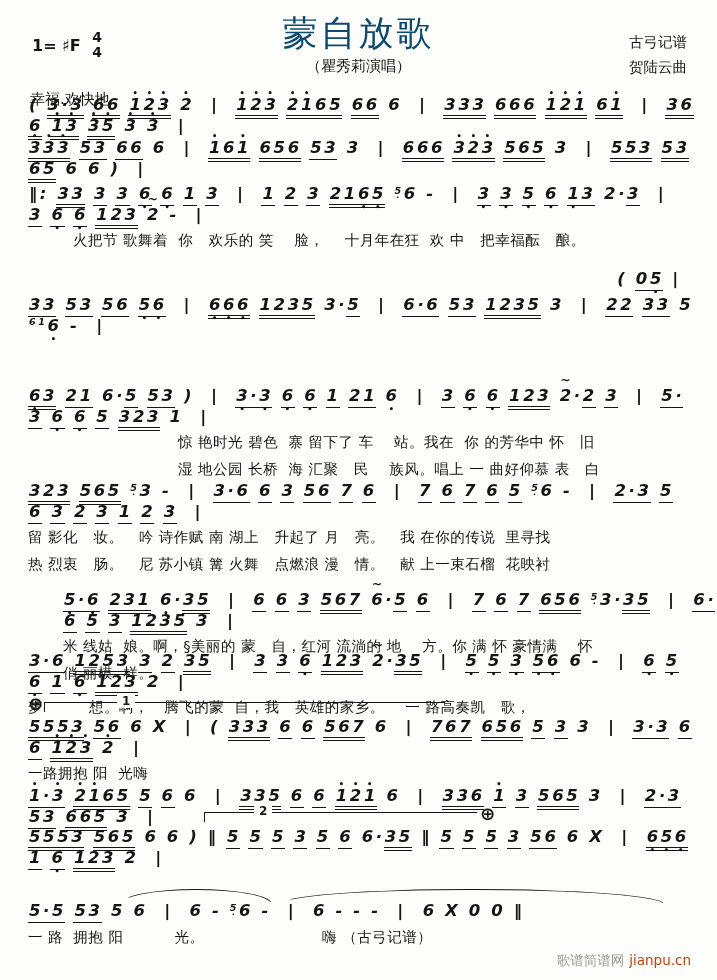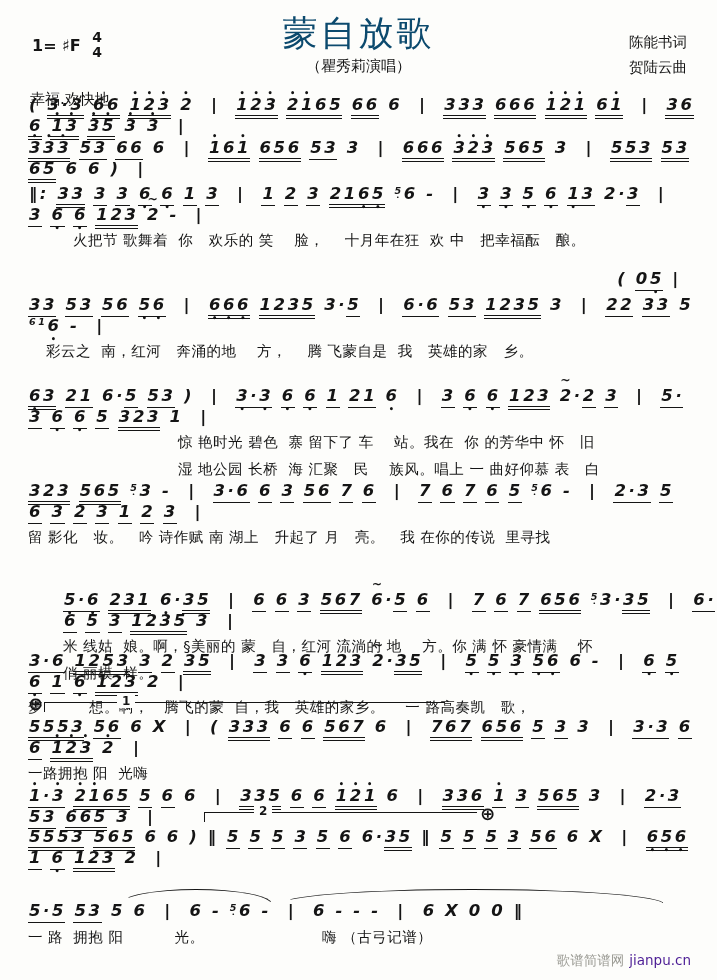--- a/index.html
+++ b/index.html
@@ -27,67 +27,67 @@
   .grace{font-size:.58em;position:relative;top:-.55em;font-weight:700;}
   .lyric{font-size:14.5px;white-space:pre-wrap;line-height:1.6;letter-spacing:.5px;margin-top:4px;}
   
   .mark-ending{position:absolute;border-top:1.6px solid #151515;border-left:1.6px solid #151515;height:9px;top:-15px;}
   .mark-ending .lab{position:absolute;top:-9px;left:18%;background:#fdfdfb;padding:0 5px;font-size:12px;font-weight:700;font-style:normal;}
   .mark-coda{position:absolute;top:-24px;font-size:18px;font-weight:700;}
   .arc{position:absolute;height:13px;border:1.6px solid transparent;border-top:1.6px solid #151515;border-radius:50% 50% 0 0 / 100% 100% 0 0;top:-12px;}
   
   .footer{position:absolute;right:26px;bottom:10px;font-size:13.5px;}
   .footer .site{color:#9a9a93;}
-  .footer .domain{color:#4c1d95;margin-left:5px;cursor:pointer;}
+  .footer .domain{color:#c2410c;margin-left:5px;cursor:pointer;}
 </style>
 </head>
 <body>
 
 <div class="page">
   <div class="hdr-key">
     <span>1= </span><span class="sharp"></span><span>♯F</span>
     <span class="frac">
       <span>4</span>
       <span>4</span>
     </span>
   </div>
   <div class="hdr-tempo">幸福.欢快地</div>
   <div class="title">蒙自放歌</div>
   <div class="subtitle">（瞿秀莉演唱）</div>
   <div class="credits">
-    <div>陈能书词</div>
+    <div>古弓记谱</div>
     <div>贺陆云曲</div>
   </div>
 
   <div id="score">
       <div class="system" style="top: 95px;">
         <div class="notes"><span class="n">(</span> <span class="u2"><span class="n">3</span><span class="n">·</span><span class="n">3</span></span> <span class="u2"><span class="n">6</span><span class="n">6</span></span> <span class="u2"><span class="n hi">1</span><span class="n hi">2</span><span class="n hi">3</span></span> <span class="n hi">2</span>  <span class="n">|</span>  <span class="u2"><span class="n hi">1</span><span class="n hi">2</span><span class="n hi">3</span></span> <span class="u2"><span class="n hi">2</span><span class="n hi">1</span><span class="n">6</span><span class="n">5</span></span> <span class="u2"><span class="n">6</span><span class="n">6</span></span> <span class="n">6</span>  <span class="n">|</span>  <span class="u2"><span class="n">3</span><span class="n">3</span><span class="n">3</span></span> <span class="u2"><span class="n">6</span><span class="n">6</span><span class="n">6</span></span> <span class="u2"><span class="n hi">1</span><span class="n hi">2</span><span class="n hi">1</span></span> <span class="u2"><span class="n">6</span><span class="n hi">1</span></span>  <span class="n">|</span>  <span class="u2"><span class="n">3</span><span class="n">6</span><span class="n">6</span></span> <span class="u2"><span class="n hi">1</span><span class="n hi">3</span></span> <span class="u2"><span class="n hi">3</span><span class="n hi">5</span></span> <span class="n hi">3</span> <span class="n hi">3</span>  <span class="n">|</span></div>
       </div>
       <div class="system" style="top: 138px;">
         <div class="notes"><span class="u2"><span class="n hi">3</span><span class="n hi">3</span><span class="n hi">3</span></span> <span class="u1"><span class="n">5</span><span class="n">3</span></span> <span class="u1"><span class="n">6</span><span class="n">6</span></span> <span class="n">6</span>  <span class="n">|</span>  <span class="u2"><span class="n hi">1</span><span class="n">6</span><span class="n hi">1</span></span> <span class="u2"><span class="n">6</span><span class="n">5</span><span class="n">6</span></span> <span class="u1"><span class="n">5</span><span class="n">3</span></span> <span class="n">3</span>  <span class="n">|</span>  <span class="u2"><span class="n">6</span><span class="n">6</span><span class="n">6</span></span> <span class="u2"><span class="n hi">3</span><span class="n hi">2</span><span class="n hi">3</span></span> <span class="u2"><span class="n">5</span><span class="n">6</span><span class="n">5</span></span> <span class="n">3</span>  <span class="n">|</span>  <span class="u2"><span class="n">5</span><span class="n">5</span><span class="n">3</span></span> <span class="u2"><span class="n">5</span><span class="n">3</span><span class="n">6</span><span class="n">5</span></span> <span class="n">6</span> <span class="n">6</span> <span class="n">)</span>  <span class="n">|</span></div>
       </div>
       <div class="system" style="top: 184px;">
         <div class="notes"><span class="n">‖</span><span class="n">:</span> <span class="u2"><span class="n">3</span><span class="n">3</span></span> <span class="u1"><span class="n">3</span></span> <span class="u1"><span class="n">3</span></span> <span class="u1"><span class="n lo">6</span></span> <span class="u1"><span class="n lo">6</span></span> <span class="u1"><span class="n">1</span></span> <span class="u1"><span class="n">3</span></span>  <span class="n">|</span>  <span class="u1"><span class="n">1</span></span> <span class="u1"><span class="n">2</span></span> <span class="u1"><span class="n">3</span></span> <span class="u2"><span class="n">2</span><span class="n">1</span><span class="n lo">6</span><span class="n lo">5</span></span> <span class="grace"><span class="n lo">5</span></span><span class="n">6</span> <span class="n">-</span>  <span class="n">|</span>  <span class="u1"><span class="n lo">3</span></span> <span class="u1"><span class="n lo">3</span></span> <span class="u1"><span class="n lo">5</span></span> <span class="u1"><span class="n lo">6</span></span> <span class="u1"><span class="n lo">1</span><span class="n">3</span></span> <span class="n">2</span><span class="n">·</span><span class="u1"><span class="n">3</span></span>  <span class="n">|</span>  <span class="u1"><span class="n">3</span></span> <span class="u1"><span class="n lo">6</span></span> <span class="u1"><span class="n lo">6</span></span> <span class="u2"><span class="n">1</span><span class="n">2</span><span class="n">3</span></span> <span class="n md">2</span> <span class="n">-</span>  <span class="n">|</span></div>
         <div class="lyric" style="padding-left:45px">火把节 歌舞着  你   欢乐的 笑    脸，    十月年在狂  欢 中   把幸福酝   酿。</div>
       </div>
       <div class="system right" style="top: 250px; margin-top: 19px;">
         <div class="notes"><span class="n">(</span> <span class="u1"><span class="n">0</span><span class="n lo">5</span></span> <span class="n">|</span></div>
       </div>
       <div class="system" style="top: 295px;">
         <div class="notes"><span class="u1"><span class="n">3</span><span class="n">3</span></span> <span class="u1"><span class="n">5</span><span class="n">3</span></span> <span class="u1"><span class="n">5</span><span class="n">6</span></span> <span class="u1"><span class="n lo">5</span><span class="n lo">6</span></span>  <span class="n">|</span>  <span class="u2"><span class="n lo">6</span><span class="n lo">6</span><span class="n lo">6</span></span> <span class="u2"><span class="n">1</span><span class="n">2</span><span class="n">3</span><span class="n">5</span></span> <span class="n">3</span><span class="n">·</span><span class="u1"><span class="n">5</span></span>  <span class="n">|</span>  <span class="u1"><span class="n">6</span><span class="n">·</span><span class="n">6</span></span> <span class="u1"><span class="n">5</span><span class="n">3</span></span> <span class="u2"><span class="n">1</span><span class="n">2</span><span class="n">3</span><span class="n">5</span></span> <span class="n">3</span>  <span class="n">|</span>  <span class="u1"><span class="n">2</span><span class="n">2</span></span> <span class="u1"><span class="n">3</span><span class="n">3</span></span> <span class="n">5</span> <span class="grace"><span class="n">6</span><span class="n">1</span></span><span class="n lo">6</span> <span class="n">-</span>  <span class="n">|</span></div>
-        <div class="lyric" style="padding-left:18px">彩云之  南，红河   奔涌的地    方，    腾 飞蒙自是  我   英雄的家   乡。</div>
       </div>
       <div class="system" style="top: 386px;">
         <div class="notes"><span class="u2"><span class="n lo">6</span><span class="n">3</span></span> <span class="u1"><span class="n">2</span><span class="n">1</span></span> <span class="n">6</span><span class="n">·</span><span class="u1"><span class="n">5</span></span> <span class="u1"><span class="n">5</span><span class="n">3</span></span> <span class="n">)</span>  <span class="n">|</span>  <span class="u1"><span class="n lo">3</span><span class="n">·</span><span class="n lo">3</span></span> <span class="u1"><span class="n lo">6</span></span> <span class="u1"><span class="n lo">6</span></span> <span class="u1"><span class="n">1</span></span> <span class="u1"><span class="n">2</span><span class="n">1</span></span> <span class="n lo">6</span>  <span class="n">|</span>  <span class="u1"><span class="n">3</span></span> <span class="u1"><span class="n lo">6</span></span> <span class="u1"><span class="n lo">6</span></span> <span class="u2"><span class="n">1</span><span class="n">2</span><span class="n">3</span></span> <span class="n md">2</span><span class="n">·</span><span class="u1"><span class="n">2</span></span> <span class="u1"><span class="n">3</span></span>  <span class="n">|</span>  <span class="u1"><span class="n">5</span><span class="n">·</span><span class="n">3</span></span> <span class="u1"><span class="n lo">6</span></span> <span class="u1"><span class="n lo">6</span></span> <span class="u1"><span class="n">5</span></span> <span class="u2"><span class="n">3</span><span class="n">2</span><span class="n">3</span></span> <span class="n">1</span>  <span class="n">|</span></div>
         <div class="lyric" style="padding-left:150px">惊 艳时光 碧色  寨 留下了 车    站。我在  你 的芳华中 怀   旧</div>
         <div class="lyric" style="padding-left:150px">湿 地公园 长桥  海 汇聚   民    族风。唱上 一 曲好仰慕 表   白</div>
       </div>
       <div class="system" style="top: 481px;">
         <div class="notes"><span class="u2"><span class="n">3</span><span class="n">2</span><span class="n">3</span></span> <span class="u2"><span class="n">5</span><span class="n">6</span><span class="n">5</span></span> <span class="grace"><span class="n lo">5</span></span><span class="n">3</span> <span class="n">-</span>  <span class="n">|</span>  <span class="u1"><span class="n">3</span><span class="n">·</span><span class="n">6</span></span> <span class="u1"><span class="n">6</span></span> <span class="u1"><span class="n">3</span></span> <span class="u1"><span class="n">5</span><span class="n">6</span></span> <span class="u1"><span class="n">7</span></span> <span class="u1"><span class="n">6</span></span>  <span class="n">|</span>  <span class="u1"><span class="n">7</span></span> <span class="u1"><span class="n">6</span></span> <span class="u1"><span class="n">7</span></span> <span class="u1"><span class="n">6</span></span> <span class="u1"><span class="n">5</span></span> <span class="grace"><span class="n lo">5</span></span><span class="n">6</span> <span class="n">-</span>  <span class="n">|</span>  <span class="u1"><span class="n">2</span><span class="n">·</span><span class="n">3</span></span> <span class="u1"><span class="n">5</span></span> <span class="u1"><span class="n">6</span></span> <span class="u1"><span class="n">3</span></span> <span class="u1"><span class="n">2</span></span> <span class="u1"><span class="n">3</span></span> <span class="u1"><span class="n">1</span></span> <span class="u1"><span class="n">2</span></span> <span class="u1"><span class="n">3</span></span>  <span class="n">|</span></div>
         <div class="lyric" style="padding-left:0px">留 影化   妆。   吟 诗作赋 南 湖上   升起了 月   亮。   我 在你的传说  里寻找</div>
+        <div class="lyric" style="padding-left:0px">热 烈衷   肠。   尼 苏小镇 篝 火舞   点燃浪 漫   情。   献 上一束石榴  花映衬</div>
       </div>
       <div class="system" style="top: 590px; margin-left: 35px;">
         <div class="notes"><span class="u1"><span class="n lo">5</span><span class="n">·</span><span class="n lo">6</span></span> <span class="u2"><span class="n">2</span><span class="n">3</span><span class="n">1</span></span> <span class="n lo">6</span><span class="n">·</span><span class="u2"><span class="n">3</span><span class="n">5</span></span>  <span class="n">|</span>  <span class="u1"><span class="n">6</span></span> <span class="u1"><span class="n">6</span></span> <span class="u1"><span class="n">3</span></span> <span class="u2"><span class="n">5</span><span class="n">6</span><span class="n">7</span></span> <span class="n md">6</span><span class="n">·</span><span class="u1"><span class="n">5</span></span> <span class="u1"><span class="n">6</span></span>  <span class="n">|</span>  <span class="u1"><span class="n">7</span></span> <span class="u1"><span class="n">6</span></span> <span class="u1"><span class="n">7</span></span> <span class="u2"><span class="n">6</span><span class="n">5</span><span class="n">6</span></span> <span class="grace"><span class="n lo">5</span></span><span class="n">3</span><span class="n">·</span><span class="u2"><span class="n">3</span><span class="n">5</span></span>  <span class="n">|</span>  <span class="u1"><span class="n">6</span><span class="n">·</span><span class="n">6</span></span> <span class="u1"><span class="n">5</span></span> <span class="u1"><span class="n">3</span></span> <span class="u2"><span class="n">1</span><span class="n">2</span><span class="n">3</span><span class="n">5</span></span> <span class="n">3</span>  <span class="n">|</span></div>
         <div class="lyric" style="padding-left:0px">米 线姑  娘。啊，§美丽的 蒙   自，红河 流淌的 地    方。你 满 怀 豪情满    怀</div>
         <div class="lyric" style="padding-left:0px">俏 丽模  样。</div>
       </div>
       <div class="system" style="top: 651px;">
         <div class="notes"><span class="u1"><span class="n">3</span><span class="n">·</span><span class="n">6</span></span> <span class="u2"><span class="n">1</span><span class="n">2</span><span class="n">5</span><span class="n">3</span></span> <span class="u1"><span class="n">3</span></span> <span class="u1"><span class="n">2</span></span> <span class="u2"><span class="n">3</span><span class="n">5</span></span>  <span class="n">|</span>  <span class="u1"><span class="n">3</span></span> <span class="u1"><span class="n">3</span></span> <span class="u1"><span class="n lo">6</span></span> <span class="u2"><span class="n">1</span><span class="n">2</span><span class="n">3</span></span> <span class="n md">2</span><span class="n">·</span><span class="u2"><span class="n">3</span><span class="n">5</span></span>  <span class="n">|</span>  <span class="u1"><span class="n lo">5</span></span> <span class="u1"><span class="n lo">5</span></span> <span class="u1"><span class="n lo">3</span></span> <span class="u1"><span class="n lo">5</span><span class="n lo">6</span></span> <span class="n">6</span> <span class="n">-</span>  <span class="n">|</span>  <span class="u1"><span class="n lo">6</span></span> <span class="u1"><span class="n lo">5</span></span> <span class="u1"><span class="n lo">6</span></span> <span class="u1"><span class="n">1</span></span> <span class="u1"><span class="n lo">6</span></span> <span class="u2"><span class="n">1</span><span class="n">2</span><span class="n">3</span></span> <span class="n">2</span>  <span class="n">|</span></div>
         <div class="lyric" style="padding-left:0px">梦         想。啊，   腾飞的蒙  自，我   英雄的家乡。    一 路高奏凯   歌，</div>
       </div>

